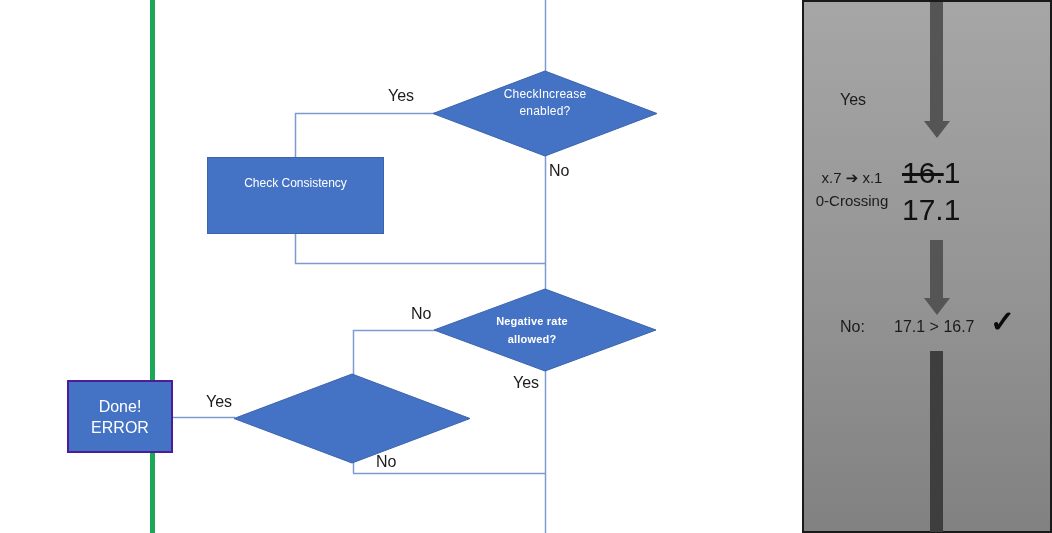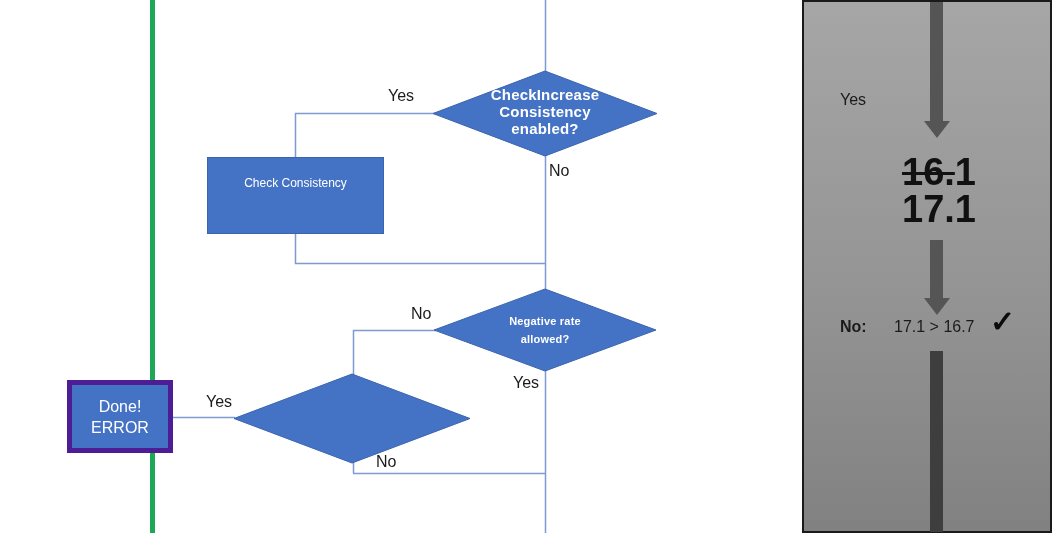--- a/index.html
+++ b/index.html
@@ -12,30 +12,30 @@
   .abs { position:absolute; }
 
   
   .green-line { left:150px; top:0; width:5px; height:533px; background:#1CA857; z-index:1; }
 
   
   .flow-svg { left:0; top:0; width:1052px; height:533px; z-index:2; }
 
   
   .node-label { z-index:3; color:#ffffff; text-align:center; }
-  .d-label { font-size:15px; line-height:17px; font-weight:700; letter-spacing:0.2px; }
+  .d-label { font-size:12px; line-height:17px; font-weight:400; letter-spacing:0.2px; }
   .d-label2 { font-size:11px; line-height:18px; font-weight:600; letter-spacing:0.2px; }
   .p-label { font-size:12px; line-height:23px; }
 
   .edge-label { z-index:3; font-size:16px; color:#1b1b1b; white-space:nowrap; }
 
   
   .done-box {
     left:67px; top:380px; width:106px; height:73px;
-    background:#4472C4; border:5px solid #4c1d95; z-index:3;
+    background:#4472C4; border:2px solid #4c1d95; z-index:3;
     display:flex; flex-direction:column; align-items:center; justify-content:center;
     color:#ffffff; font-size:16px; line-height:21px; text-align:center;
   }
 
   
   .panel {
     left:802px; top:0; width:250px; height:533px; z-index:4;
     background:linear-gradient(180deg,#a6a6a6 0%, #949494 55%, #818181 100%);
     border:2px solid #1a1a1a;
   }
@@ -43,21 +43,21 @@
   .arrow-bar { background:#555555; width:13px; }
   .arrow-head {
     width:0; height:0;
     border-left:13px solid transparent;
     border-right:13px solid transparent;
     border-top:17px solid #555555;
   }
   .bar-dark { background:#3E3E3E; width:13px; }
   .panel-text { color:#1b1b1b; font-size:16px; white-space:nowrap; }
   .rule-text { color:#1b1b1b; font-size:15px; line-height:23px; text-align:center; white-space:nowrap; }
-  .big-values { color:#111111; font-size:38px; line-height:37px; font-weight:bold; white-space:nowrap; }
+  .big-values { color:#111111; font-size:30px; line-height:37px; font-weight:normal; white-space:nowrap; }
   .big-values s { text-decoration-thickness:3px; }
   .check-mark { color:#0c0c0c; font-size:30px; font-weight:bold; }
 </style>
 </head>
 <body>
 
 <div class="stage">
 
   <div class="abs green-line"></div>
 
@@ -73,29 +73,28 @@
     <g fill="#4472C4" stroke="#3B64AE" stroke-width="1">
       <polygon points="545,71 657,113.5 545,156 433,113.5"></polygon>
       <rect x="207.5" y="157.5" width="176" height="76"></rect>
       <polygon points="545,289 656,330 545,371 434,330"></polygon>
       <polygon points="352,374 470,418.5 352,463 234,418.5"></polygon>
     </g>
   </svg>
 
   <div class="abs node-label d-label" style="left:460px; top:86px; width:170px;">
     <span style="display:block">CheckIncrease</span>
-    <span style="display:block">Consistency</span>
     <span style="display:block">enabled?</span>
   </div>
 
   <div class="abs node-label p-label" style="left:210px; top:172px; width:171px;">
     <span style="display:block">Check Consistency</span>
   </div>
 
-  <div class="abs node-label d-label2" style="left:460px; top:312px; width:170px;">
+  <div class="abs node-label d-label2" style="left:447px; top:312px; width:170px;">
     <span style="display:block">Negative rate</span>
     <span style="display:block">allowed?</span>
   </div>
 
 
   <div class="abs done-box">
     <span>Done!</span>
     <span>ERROR</span>
   </div>
 
@@ -106,29 +105,33 @@
   <div class="abs edge-label" style="left:206px; top:393px;">Yes</div>
   <div class="abs edge-label" style="left:376px; top:453px;">No</div>
 
   <div class="abs panel">
 
     <div class="abs arrow-bar" style="left:126px; top:0; height:119px;"></div>
     <div class="abs arrow-head" style="left:120px; top:119px;"></div>
 
     <div class="abs panel-text" style="left:36px; top:89px;">Yes</div>
 
+    <div class="abs rule-text" style="left:2px; top:164px; width:92px;">
+      <span style="display:block">x.7 ➔ x.1</span>
+      <span style="display:block">0-Crossing</span>
+    </div>
 
     <div class="abs big-values" style="left:98px; top:152px;">
       <span style="display:block"><s>16.</s><span>1</span></span>
       <span style="display:block">17.1</span>
     </div>
 
     <div class="abs arrow-bar" style="left:126px; top:238px; height:58px;"></div>
     <div class="abs arrow-head" style="left:120px; top:296px;"></div>
 
-    <div class="abs panel-text" style="left:36px; top:316px;font-weight:bold;">No:</div>
+    <div class="abs panel-text" style="left:36px; top:316px;">No:</div>
     <div class="abs panel-text" style="left:90px; top:316px;text-align:center;">17.1 &gt; 16.7</div>
     <div class="abs check-mark" style="left:186px; top:302px;">✓</div>
 
     <div class="abs bar-dark" style="left:126px; top:349px; height:181px;"></div>
   </div>
 
 </div>
 
 </body></html>

